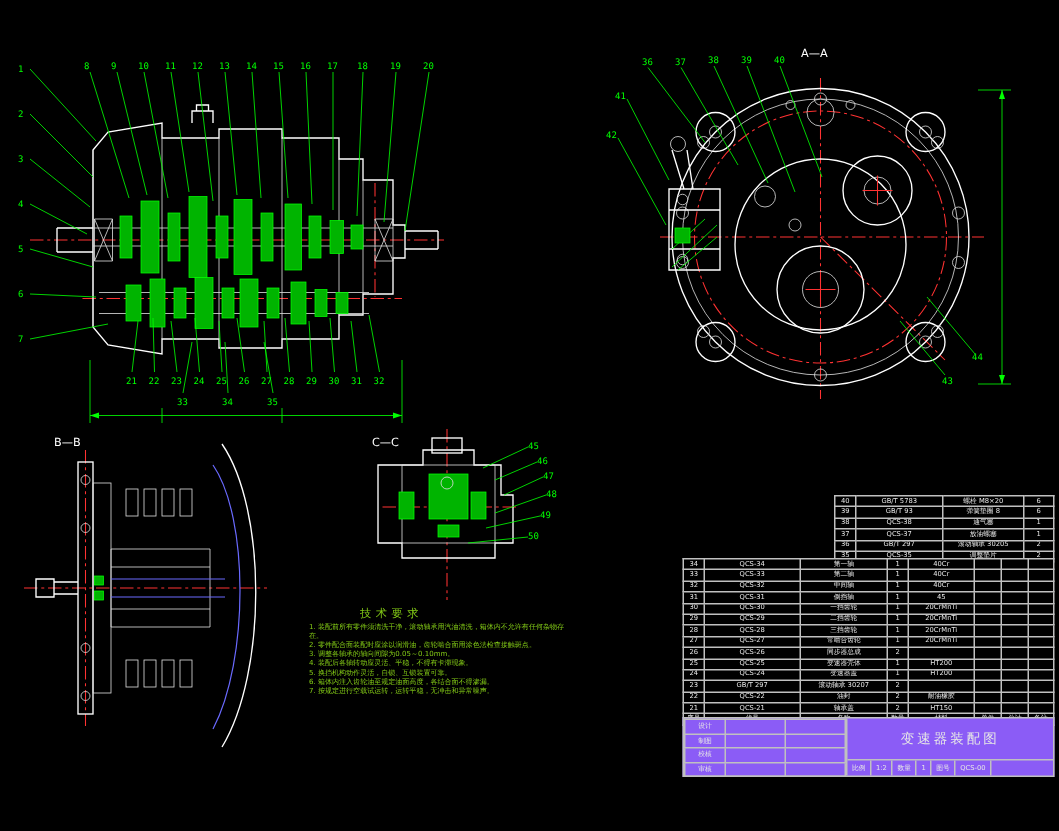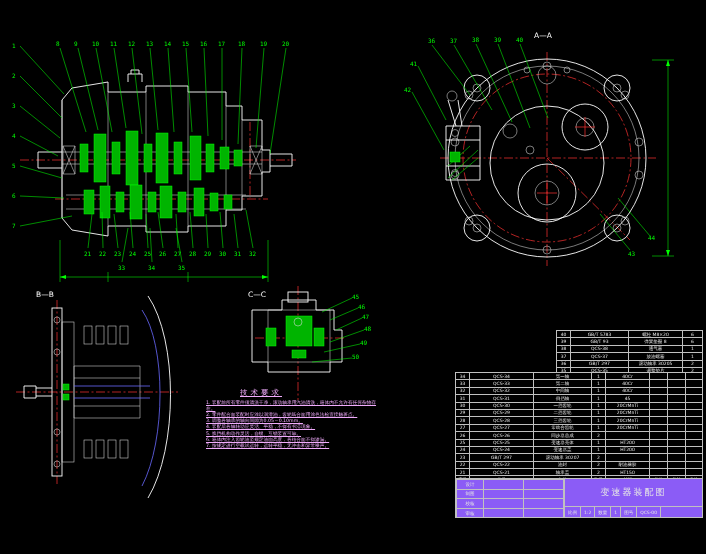--- a/index.html
+++ b/index.html
@@ -26,21 +26,21 @@
   .roles{border-collapse:collapse;width:108px;table-layout:fixed;}
   .roles td{border:0.5px solid #c0c0c0;font-size:4.5px;height:8.6px;padding:0 1px;color:#e6e6e6;}
   .roles td:first-child{width:24px;text-align:center;}
   .tb-right{flex:1;display:flex;flex-direction:column;border-left:0.6px solid #c0c0c0;}
   .tb-title{flex:1;display:flex;align-items:center;justify-content:center;
             font-size:9px;letter-spacing:2px;}
   .tb-fields{display:flex;border-top:0.6px solid #c0c0c0;font-size:4.5px;height:10px;
              align-items:center;}
   .tb-fields span{padding:0 3px;border-right:0.5px solid #c0c0c0;white-space:nowrap;height:100%;
                   display:flex;align-items:center;}
-  .notes{position:absolute;left:206px;top:388px;width:178px;color:#f0abfc;text-decoration:underline;}
+  .notes{position:absolute;left:206px;top:404px;width:178px;color:#84cc16;}
   .notes-title{font-size:7.5px;letter-spacing:3px;margin:0 0 2px 34px;}
   .notes-lines div{font-size:4.7px;line-height:1.3;}
 </style>
 </head>
 <body>
 
 <div class="canvas">
 
 <svg width="706" height="554" viewBox="0 0 706 554">
 

